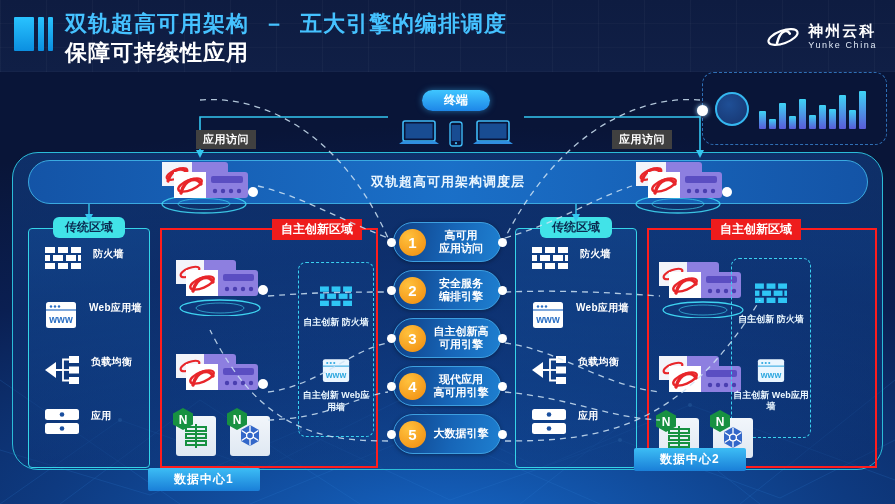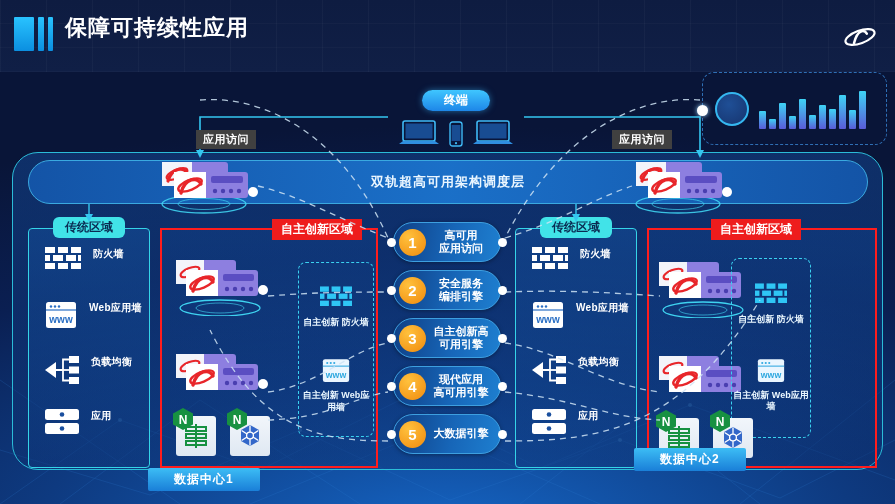--- a/index.html
+++ b/index.html
@@ -202,29 +202,36 @@
 
 <div class="header-band"></div>
 
 <div class="title-wrap">
   <div class="title-bars">
     <i class="tb1"></i>
       <i class="tb2"></i>
       <i class="tb3"></i>
   </div>
   <div class="title-lines">
+    <div class="title-main">
+      <span>双轨超高可用架构</span><span class="dash">－</span><span>五大引擎的编排调度</span>
+    </div>
     <div class="title-sub">保障可持续性应用</div>
   </div>
 </div>
 
 <div class="logo">
   <svg class="logo-mark" viewBox="0 0 40 34">
     <ellipse cx="20" cy="17" rx="18" ry="7.5" transform="rotate(-20 20 17)" fill="none" stroke="#fff" stroke-width="2.6"></ellipse>
     <path d="M13 24 C17 8, 25 8, 28 13" fill="none" stroke="#fff" stroke-width="3" stroke-linecap="round"></path>
   </svg>
+  <div class="logo-txt">
+    <div class="logo-cn">神州云科</div>
+    <div class="logo-en">Yunke China</div>
+  </div>
 </div>
 
 <div class="terminal">
   <div class="term-pill">终端</div>
   <div class="term-devices">
     <svg width="42" height="28" viewBox="0 0 42 28">
       <rect x="5" y="2" width="32" height="20" rx="2" fill="none" stroke="#3fb9f5" stroke-width="1.6"></rect>
       <rect x="7.5" y="4.5" width="27" height="15" fill="#1d5fb0" opacity=".75"></rect>
       <path d="M1 25 L41 25 L37 22 L5 22 Z" fill="#2f8fe0"></path>
     </svg>

